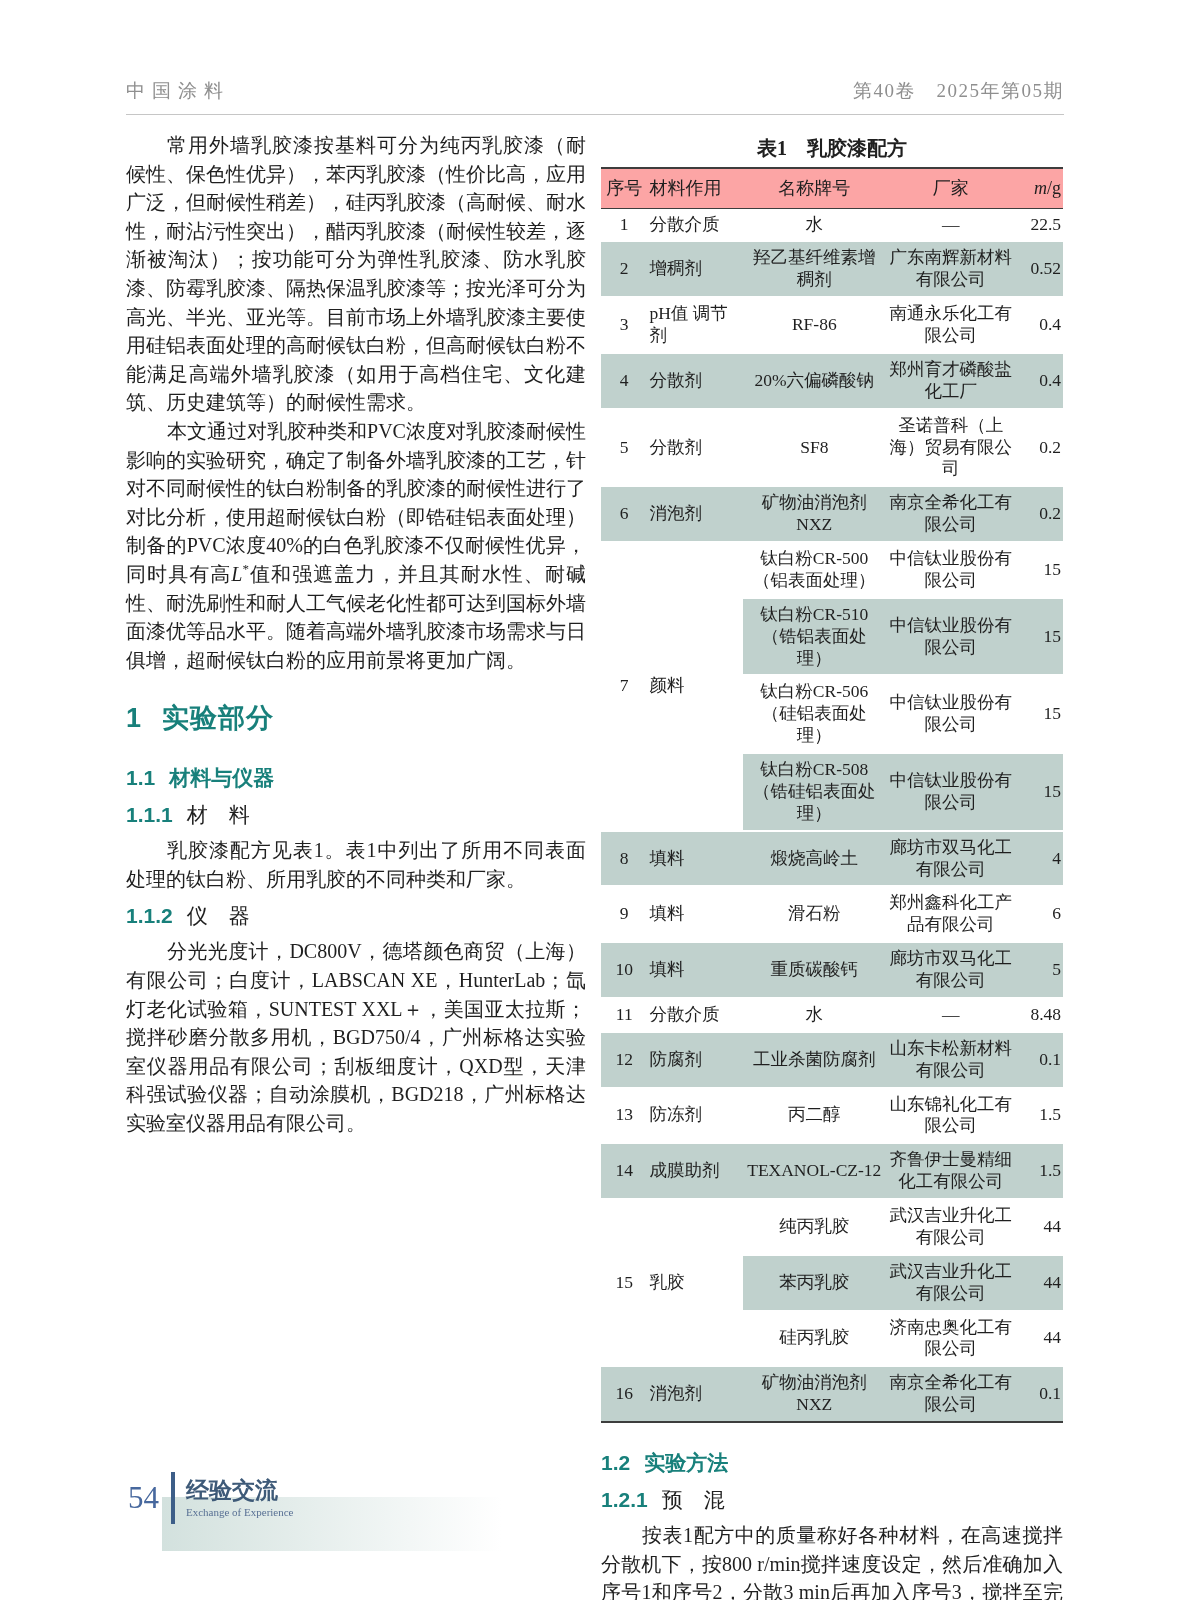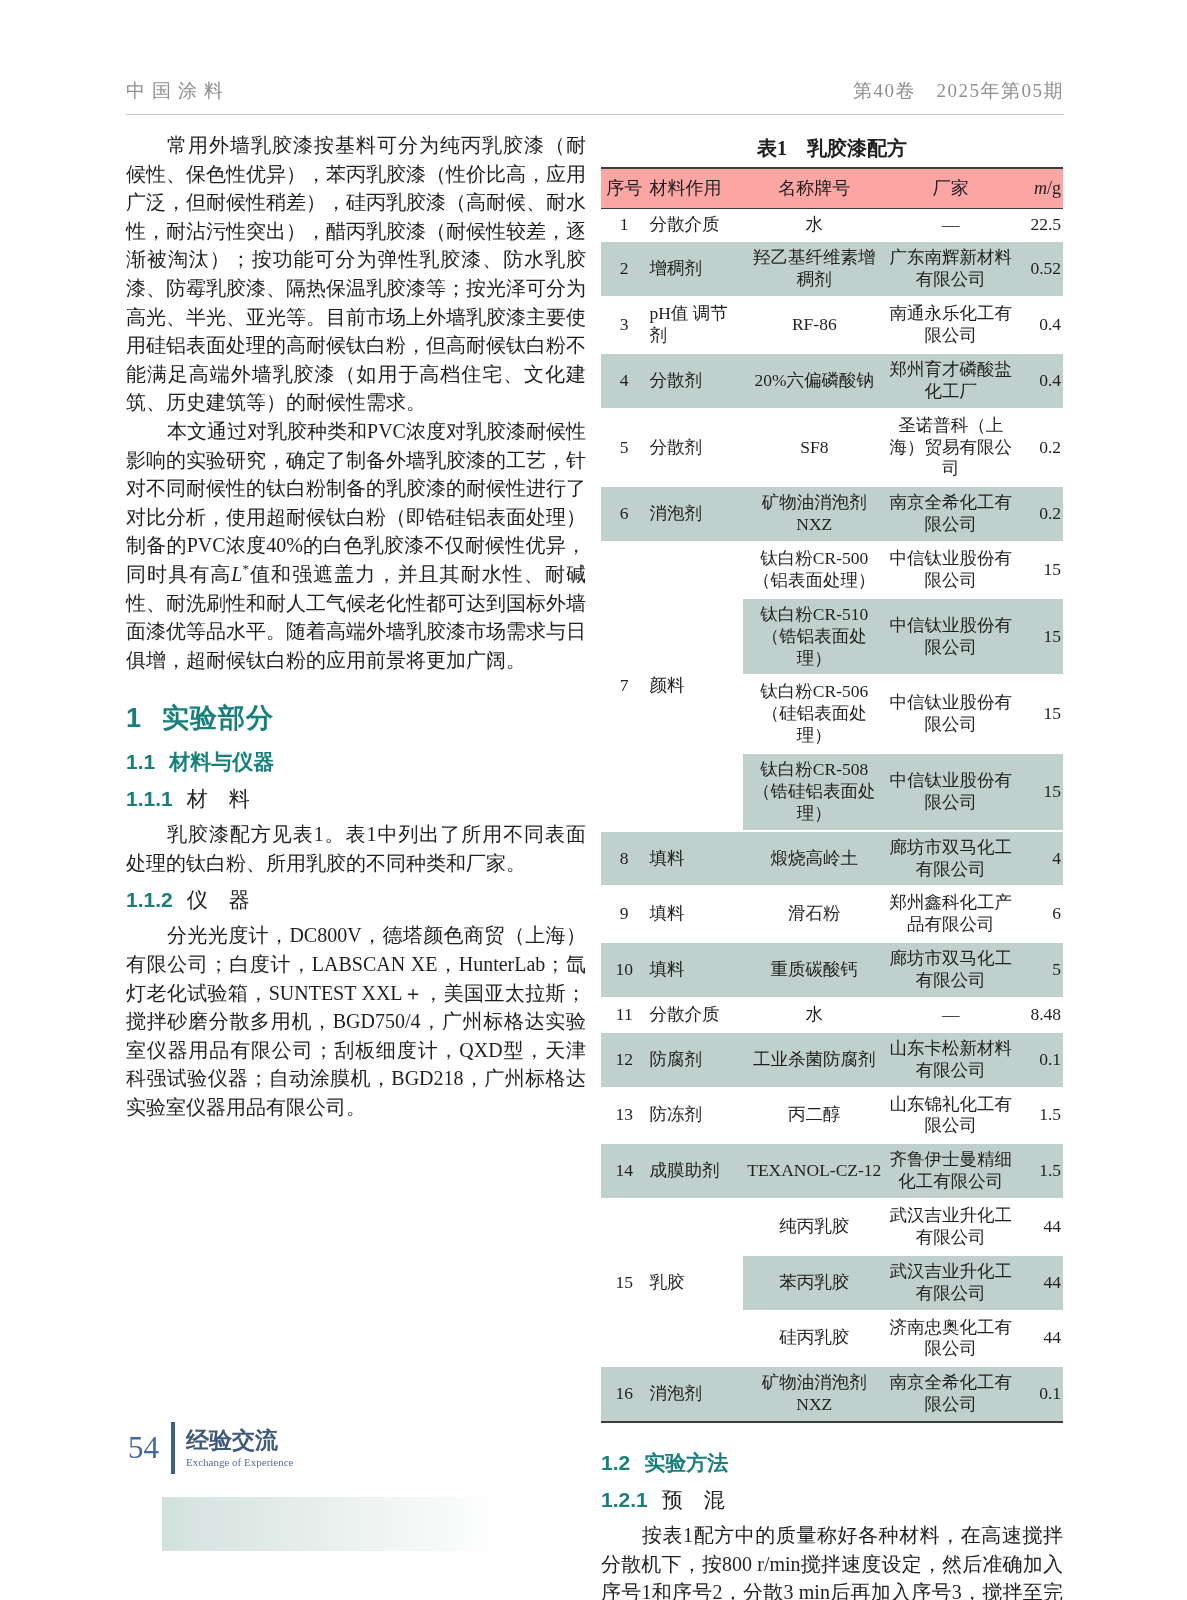--- a/index.html
+++ b/index.html
@@ -18,21 +18,21 @@
   .col-right{position:absolute;left:601px;top:131px;width:462px;}
 
   .body-p{font-size:20px;line-height:28.6px;text-align:justify;margin:0;}
   .ind{text-indent:2.05em;}
   sup.ref{font-size:12px;line-height:0;}
   .lstar{font-style:italic;}
   sup.star{font-size:13px;line-height:0;}
 
   
   .h1{font-family:"Liberation Sans",sans-serif;font-weight:bold;color:#18807b;
-      font-size:27px;margin:26px 0 12px;letter-spacing:1px;}
+      font-size:27px;margin:26px 0 28px;letter-spacing:1px;}
   .h1 .num{margin-right:20px;}
   .h2{font-family:"Liberation Sans",sans-serif;font-weight:bold;color:#18807b;
       font-size:21px;margin:12px 0 9px;}
   .h2 .num{margin-right:14px;}
   .h3{font-size:21px;margin:9px 0 7px;font-weight:normal;}
   .h3 .num{font-family:"Liberation Sans",sans-serif;font-weight:bold;color:#18807b;margin-right:14px;}
   .h3 .lbl{font-family:"Liberation Serif",serif;color:#1f1f1f;}
   .after-table{margin-top:26px;}
 
   
@@ -48,21 +48,21 @@
   .c-no{width:44px;text-align:center;}
   .c-role{width:96px;text-align:left;margin-top:44px;}
   .c-name{width:142px;text-align:center;}
   .c-mfr{width:132px;text-align:center;}
   .c-m{width:44px;text-align:right;padding-right:3px;}
   .c-m i{font-style:italic;}
 
   
   .footer-grad{position:absolute;left:162px;top:1497px;width:340px;height:54px;
       background:linear-gradient(90deg,rgba(203,220,216,0.85),rgba(255,255,255,0));}
-  .footer{position:absolute;left:128px;top:1422px;display:flex;align-items:center;}
+  .footer{position:absolute;left:128px;top:1472px;display:flex;align-items:center;}
   .pageno{font-size:31px;color:#47689e;margin-right:12px;}
   .vbar{width:4px;height:52px;background:#3d5e88;margin-right:11px;}
   .col-title-zh{font-family:"Liberation Sans",sans-serif;font-weight:bold;font-size:23px;
       color:#3e5a78;line-height:1.1;}
   .col-title-en{font-size:11px;color:#587094;margin-top:3px;}
 </style>
 </head>
 <body>
 
 <div class="page">

